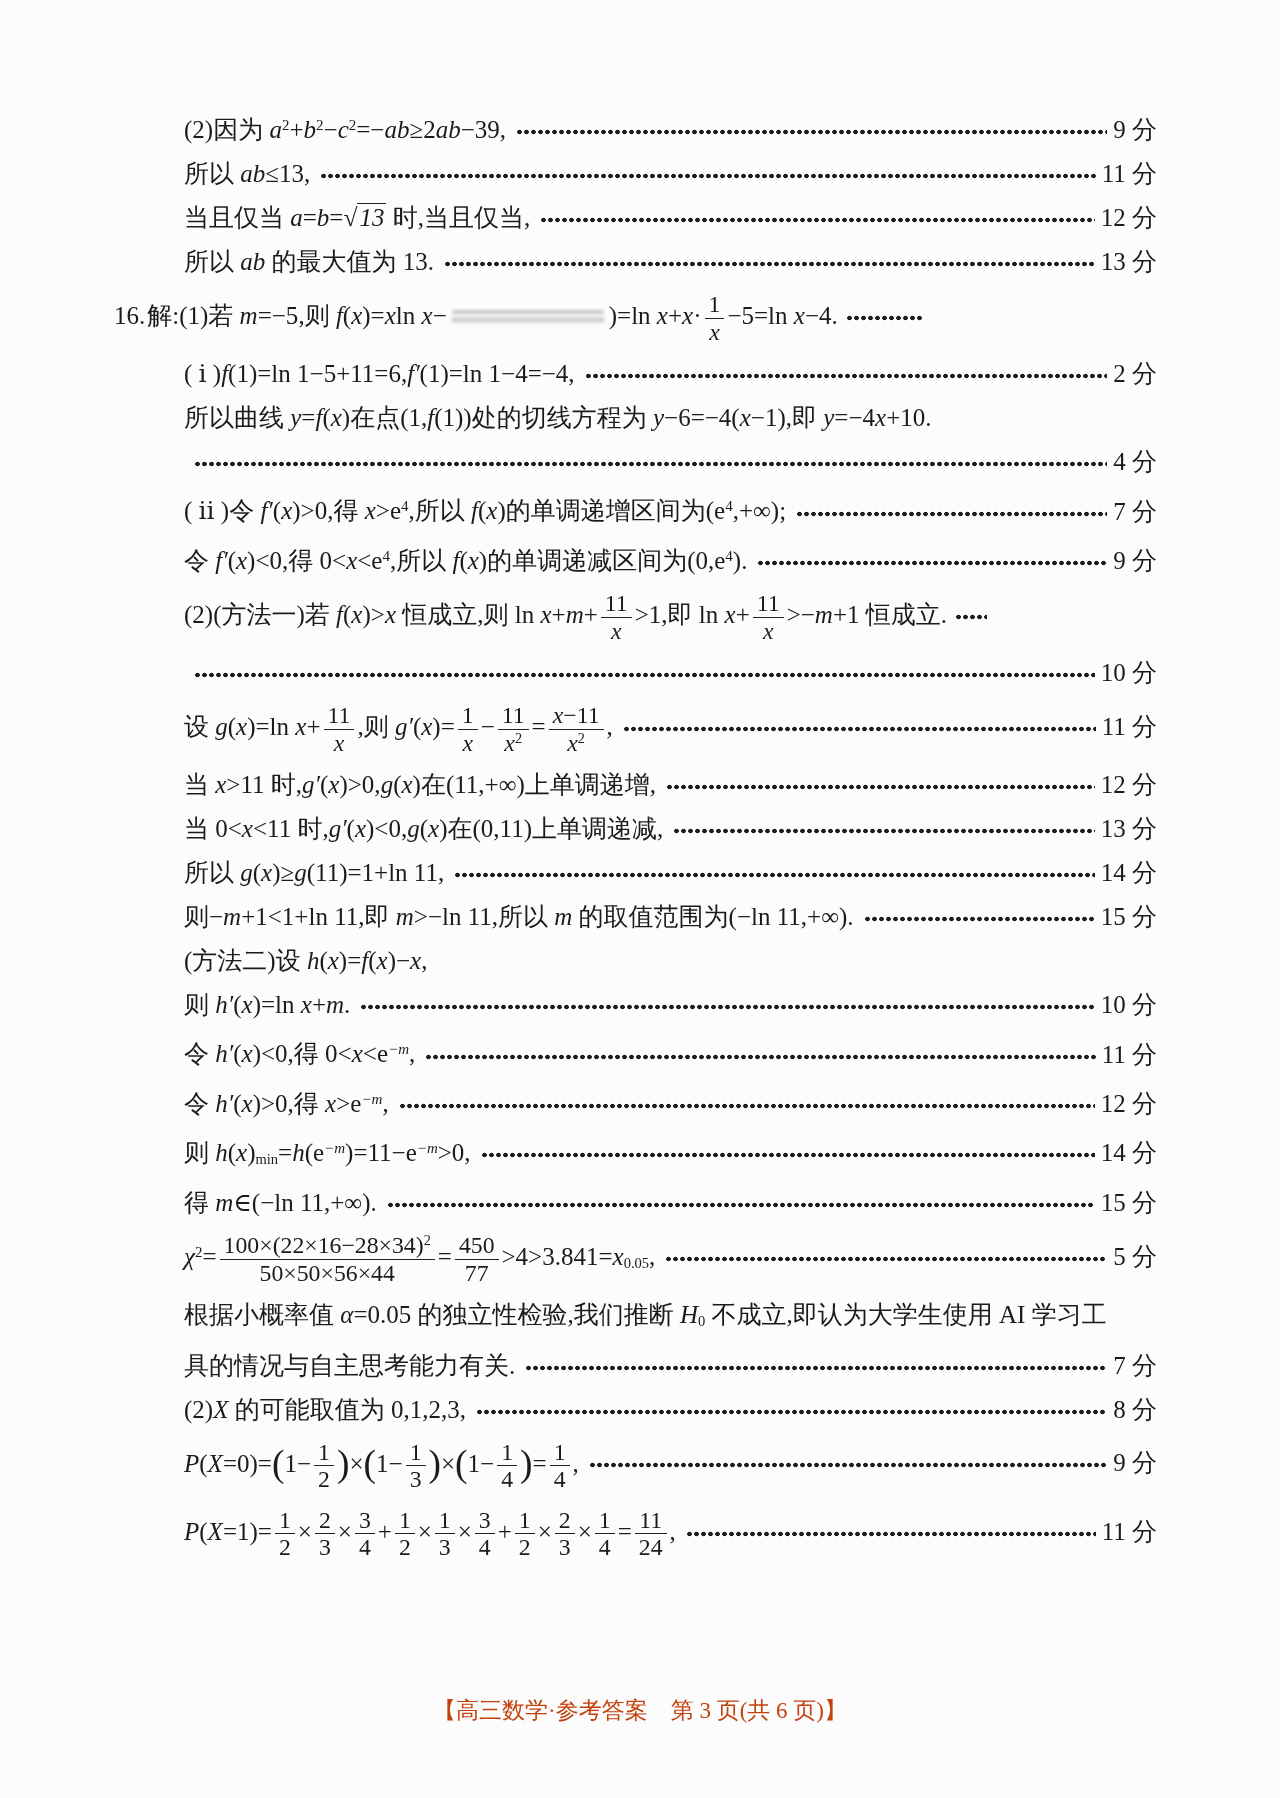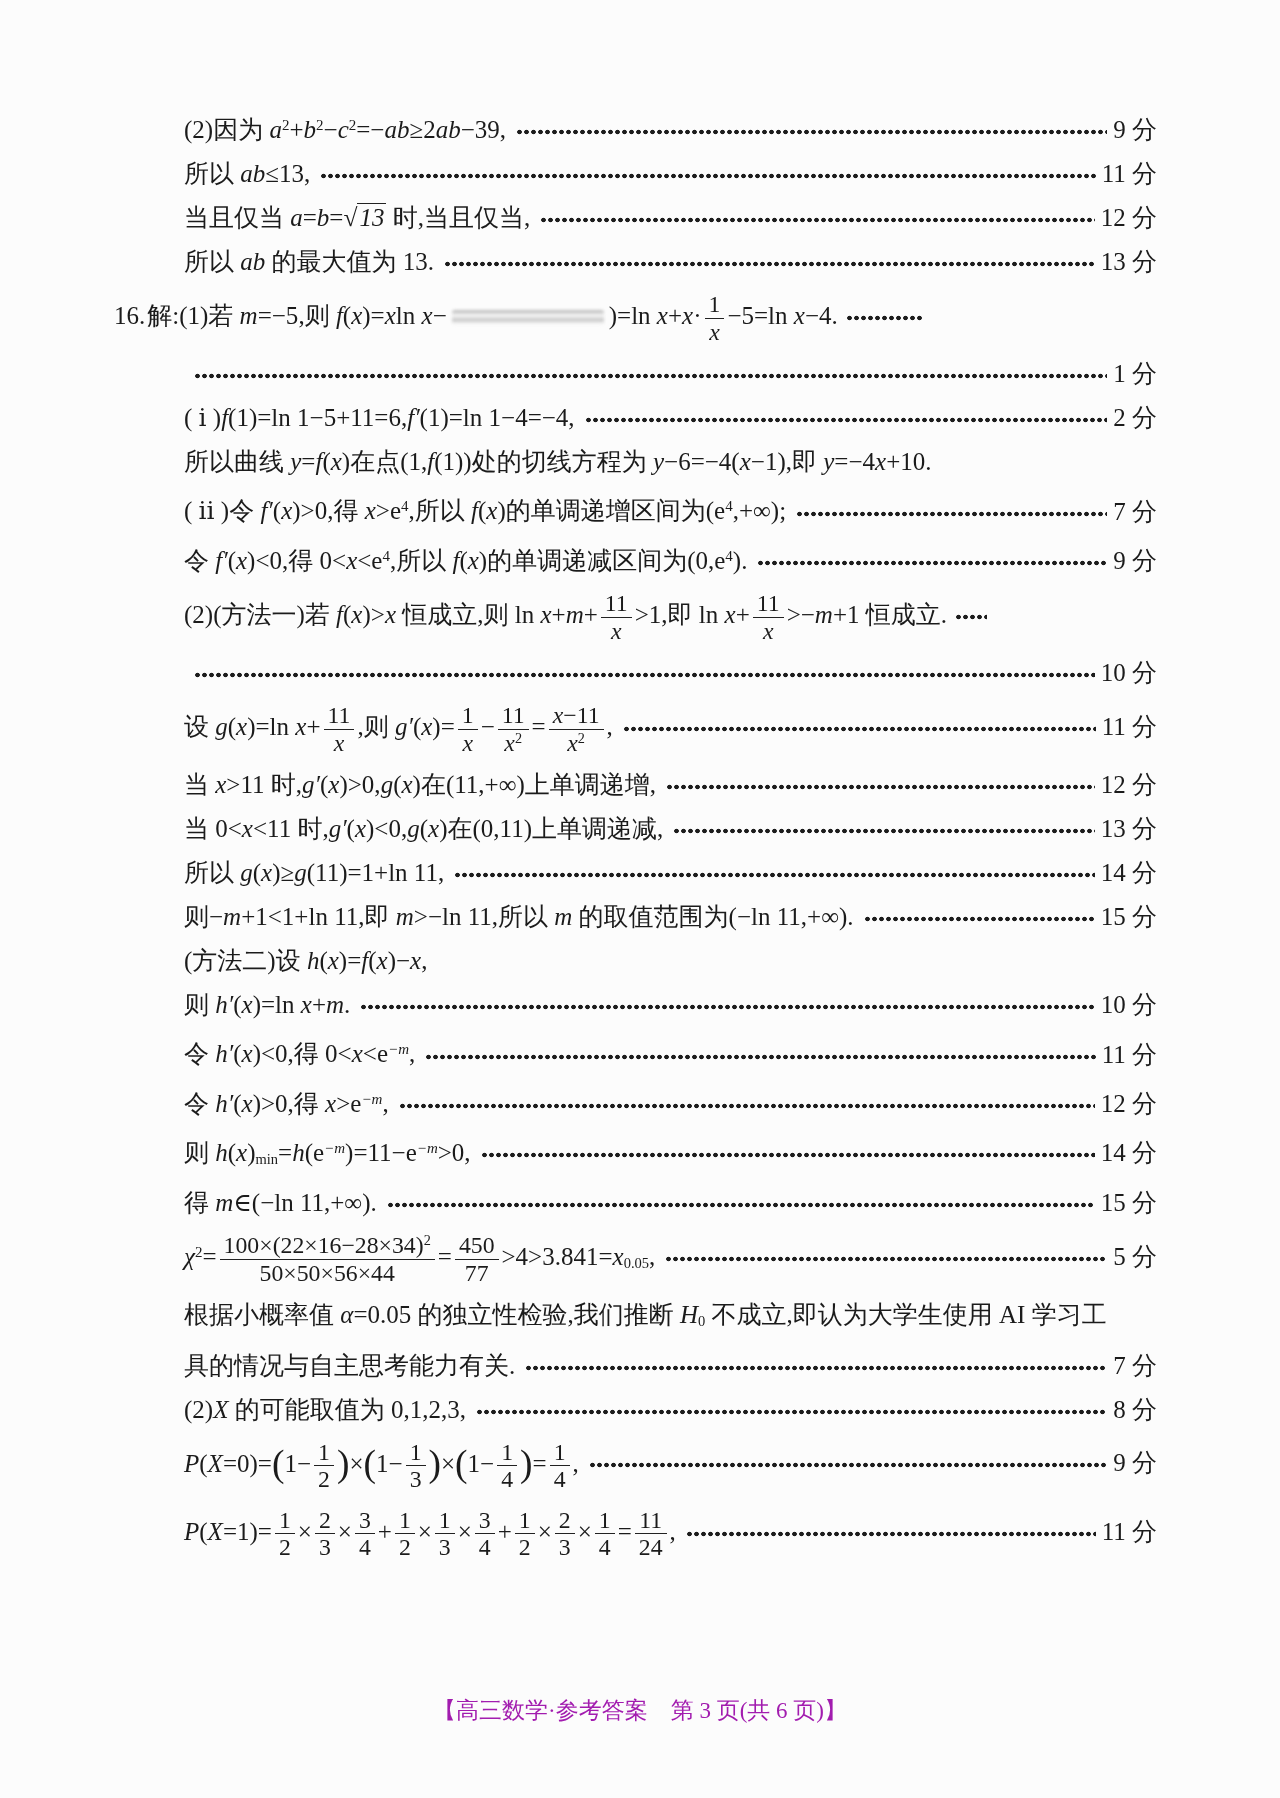--- a/index.html
+++ b/index.html
@@ -38,21 +38,21 @@
   .fd{display:block;padding:0 4px;}
   .sqrt{white-space:nowrap;font-style:italic;}
   .rad{font-size:1.02em;}
   .ov{border-top:1.6px solid #222;padding:0 2px;}
   .bp{font-size:1.5em;line-height:0;vertical-align:-0.12em;}
   .redact{
     display:inline-block;width:152px;height:15px;vertical-align:-1px;margin:0 5px;border-radius:3px;
     background:repeating-linear-gradient(180deg,#c0c0c0 0 2px,#efefef 4px 7px,#cccccc 9px 11px,#f6f6f6 13px 15px);
     filter:blur(1.5px);
   }
-  .footer{position:absolute;left:0;right:0;bottom:72px;text-align:center;font-size:23px;color:#a21caf;margin-top:15px;}
+  .footer{position:absolute;left:0;right:0;bottom:72px;text-align:center;font-size:23px;color:#c2410c;margin-top:15px;}
 </style>
 </head>
 <body>
 
 <div class="page">
   <div id="lines">
       <div class="line">
         <span class="content"><span class="tx">(2)因为 </span><span class="mi">a</span><span class="sp">2</span><span class="mr">+</span><span class="mi">b</span><span class="sp">2</span><span class="mr">−</span><span class="mi">c</span><span class="sp">2</span><span class="mr">=−</span><span class="mi">ab</span><span class="mr">≥2</span><span class="mi">ab</span><span class="mr">−39</span><span class="tx">,</span></span>
         <span class="lead"></span>
         <span class="score">9 分</span>
@@ -73,31 +73,31 @@
         <span class="score">13 分</span>
       </div>
       <div class="line numbered">
         <span class="pnum">16.</span>
         <span class="content"><span class="tx">解:(1)若 </span><span class="mi">m</span><span class="mr">=−5</span><span class="tx">,则 </span><span class="mi">f</span><span class="mr">(</span><span class="mi">x</span><span class="mr">)=</span><span class="mi">x</span><span class="mr">ln </span><span class="mi">x</span><span class="mr">−</span><span class="redact"></span><span class="mr">)=ln </span><span class="mi">x</span><span class="mr">+</span><span class="mi">x</span><span class="mr">·</span><span class="fr">
             <span class="fn"><span class="mr">1</span></span>
             <span class="fd"><span class="mi">x</span></span>
           </span><span class="mr">−5=ln </span><span class="mi">x</span><span class="mr">−4.</span><span class="idots" style="width: 78px;"></span></span>
       </div>
       <div class="line">
+        <span class="content"><span class="tx">( ⅰ )</span><span class="mi">f</span><span class="mr">(1)=ln 1−5+11=6,</span><span class="mi">f′</span><span class="mr">(1)=ln 1−4=−4,</span></span>
+        <span class="lead"></span>
+        <span class="score">2 分</span>
+      </div>
+      <div class="line">
+        <span class="content"><span class="tx">所以曲线 </span><span class="mi">y</span><span class="mr">=</span><span class="mi">f</span><span class="mr">(</span><span class="mi">x</span><span class="mr">)</span><span class="tx">在点</span><span class="mr">(1,</span><span class="mi">f</span><span class="mr">(1))</span><span class="tx">处的切线方程为 </span><span class="mi">y</span><span class="mr">−6=−4(</span><span class="mi">x</span><span class="mr">−1)</span><span class="tx">,即 </span><span class="mi">y</span><span class="mr">=−4</span><span class="mi">x</span><span class="mr">+10.</span></span>
+      </div>
+      <div class="line">
         <span class="content"></span>
         <span class="lead"></span>
-        <span class="score">1 分</span>
-      </div>
-      <div class="line">
-        <span class="content"><span class="tx">( ⅰ )</span><span class="mi">f</span><span class="mr">(1)=ln 1−5+11=6,</span><span class="mi">f′</span><span class="mr">(1)=ln 1−4=−4,</span></span>
-        <span class="lead"></span>
-        <span class="score">2 分</span>
-      </div>
-      <div class="line">
-        <span class="content"><span class="tx">所以曲线 </span><span class="mi">y</span><span class="mr">=</span><span class="mi">f</span><span class="mr">(</span><span class="mi">x</span><span class="mr">)</span><span class="tx">在点</span><span class="mr">(1,</span><span class="mi">f</span><span class="mr">(1))</span><span class="tx">处的切线方程为 </span><span class="mi">y</span><span class="mr">−6=−4(</span><span class="mi">x</span><span class="mr">−1)</span><span class="tx">,即 </span><span class="mi">y</span><span class="mr">=−4</span><span class="mi">x</span><span class="mr">+10.</span></span>
+        <span class="score">4 分</span>
       </div>
       <div class="line">
         <span class="content"><span class="tx">( ⅱ )令 </span><span class="mi">f′</span><span class="mr">(</span><span class="mi">x</span><span class="mr">)&gt;0</span><span class="tx">,得 </span><span class="mi">x</span><span class="mr">&gt;e</span><span class="sp">4</span><span class="tx">,所以 </span><span class="mi">f</span><span class="mr">(</span><span class="mi">x</span><span class="mr">)</span><span class="tx">的单调递增区间为</span><span class="mr">(e</span><span class="sp">4</span><span class="mr">,+∞)</span><span class="tx">;</span></span>
         <span class="lead"></span>
         <span class="score">7 分</span>
       </div>
       <div class="line">
         <span class="content"><span class="tx">令 </span><span class="mi">f′</span><span class="mr">(</span><span class="mi">x</span><span class="mr">)&lt;0</span><span class="tx">,得 </span><span class="mr">0&lt;</span><span class="mi">x</span><span class="mr">&lt;e</span><span class="sp">4</span><span class="tx">,所以 </span><span class="mi">f</span><span class="mr">(</span><span class="mi">x</span><span class="mr">)</span><span class="tx">的单调递减区间为</span><span class="mr">(0,e</span><span class="sp">4</span><span class="mr">).</span></span>
         <span class="lead"></span>
         <span class="score">9 分</span>

